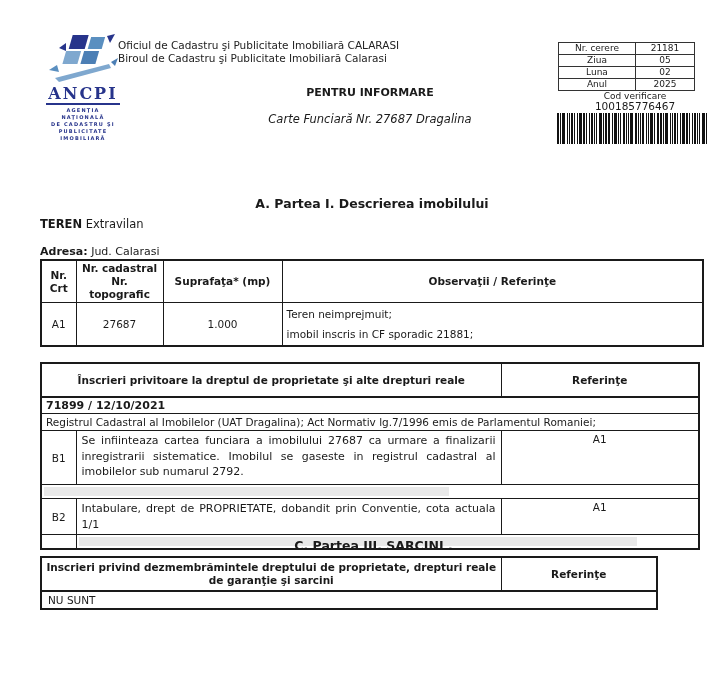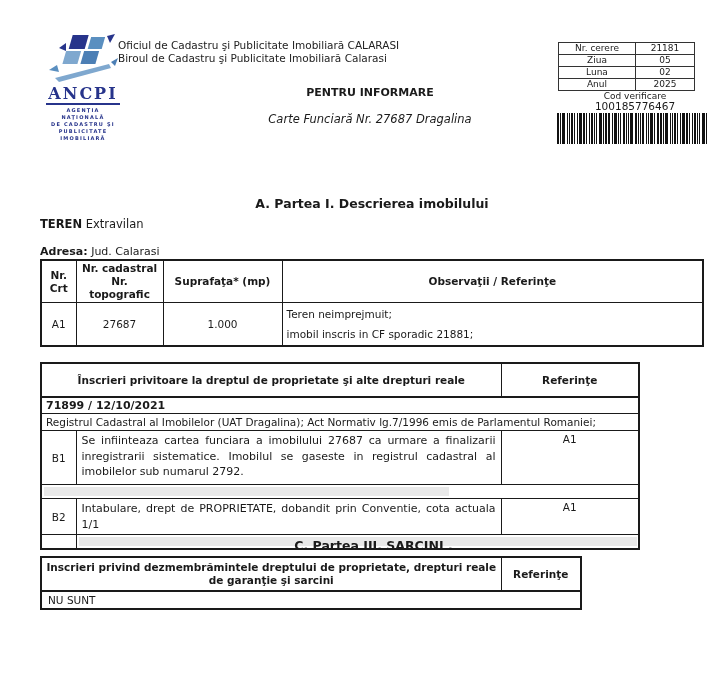--- a/index.html
+++ b/index.html
@@ -49,31 +49,31 @@
   table.doc{border-collapse:collapse;table-layout:fixed;position:absolute;background:#fff;}
   table.doc td{border:1px solid #1a1a1a;vertical-align:middle;overflow:hidden;}
 
   .table-a{left:40px;top:259px;width:664px;font-size:10.5px;}
   .table-a{border:2px solid #1a1a1a;}
   .table-a td.hd{font-weight:bold;text-align:center;height:32px;line-height:13px;}
   .table-a td.cell{height:25px;text-align:center;}
   .table-a td.obs{text-align:left;vertical-align:top;padding:1px 4px;line-height:20px;}
   .preline{white-space:pre-line;}
 
-  .table-b{left:40px;top:362px;width:600px;font-size:10.5px;border:2px solid #1a1a1a;}
+  .table-b{left:40px;top:362px;width:660px;font-size:10.5px;border:2px solid #1a1a1a;}
   .table-b td.hd{font-weight:bold;text-align:center;height:30px;border-bottom:2px solid #1a1a1a;}
   .table-b td.entry{height:15px;font-weight:bold;font-size:11px;padding:0 4px;}
   .table-b td.act{height:16px;font-size:10.5px;padding:0 4px;}
   .table-b td.poslabel{text-align:center;width:35px;}
   .table-b td.body{ text-align:justify;vertical-align:top;padding:2px 5px;line-height:15.5px;font-size:11px;}
   .table-b td.ref{text-align:center;vertical-align:top;padding-top:2px;font-size:10.5px;}
   .table-b td.thin{height:11px;padding:1px 0;}
   .redact{height:9px;background:#e9e9e9;}
 
-  .table-c{left:40px;top:556px;width:542px;font-size:10.5px;border:2px solid #1a1a1a;}
+  .table-c{left:40px;top:556px;width:618px;font-size:10.5px;border:2px solid #1a1a1a;}
   .table-c td.hd{font-weight:bold;text-align:center;height:30px;line-height:13px;border-bottom:2px solid #1a1a1a;}
   .table-c td.val{height:14px;padding:1px 6px;}
 </style>
 </head>
 <body>
 
 <div class="page">
 
   <div class="logo">
     <svg width="72" height="50" viewBox="0 0 72 50">

